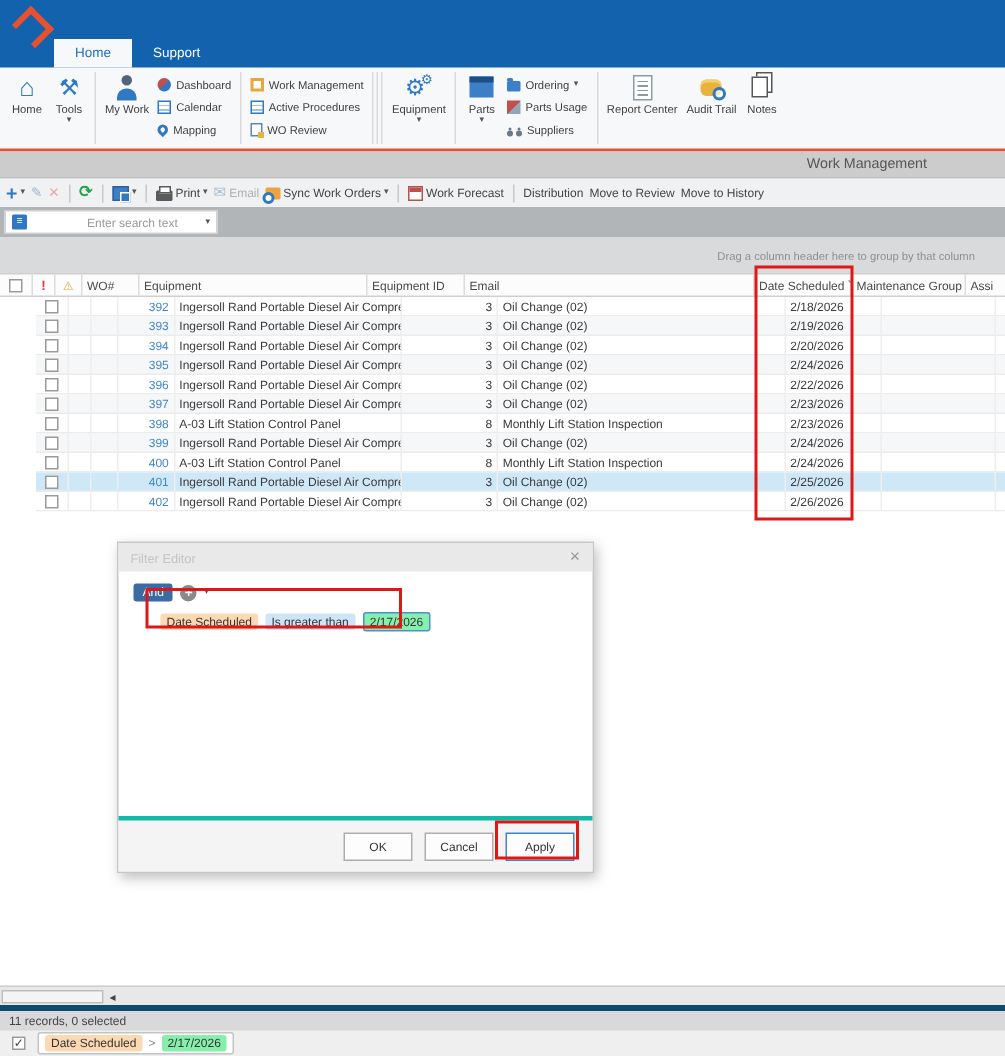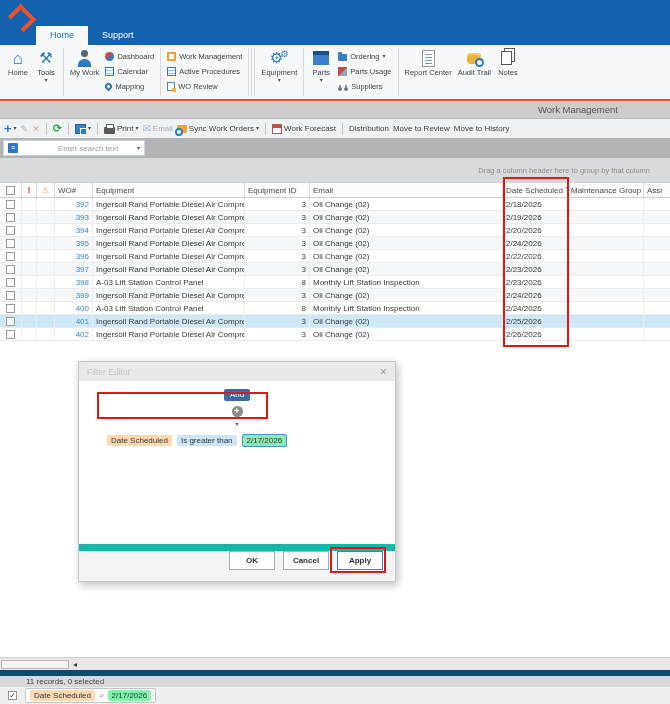--- a/index.html
+++ b/index.html
@@ -111,21 +111,21 @@
 
   
   .group-band { height:24px; background:#d9dadb; flex:none; display:flex; align-items:center;
     justify-content:flex-end; padding-right:20px; color:#8f8f8f; font-size:7.5px; }
 
   
   .grid { flex:1; display:flex; flex-direction:column; background:#fff; overflow:hidden; }
   .grid-header { height:16px; display:flex; background:#fcfcfc; border-top:1px solid #cfcfcf;
     border-bottom:1px solid #cfcfcf; color:#4a4a4a; flex:none; }
   .grid-header .cell { border-right:1px solid #dcdcdc; display:flex; align-items:center; }
-  .grid-row { height:13px; display:flex; flex:none; border-bottom:1px solid #ececec; color:#3a3a3a; }
+  .grid-row { height:13px; display:flex; flex:none; border-bottom:1px solid #ececec; color:#3a3a3a;margin-left:24px; }
   .grid-row:nth-child(even) { background:#f6f7f8; }
   .grid-row.selected { background:#cfe8f7; }
   .grid-row .cell { border-right:1px solid #eeeeee; display:flex; align-items:center; }
   .cell { padding:0 3px; overflow:hidden; white-space:nowrap; font-size:8px; }
   .col-sel { width:22px; justify-content:center; }
   .col-excl { width:15px; justify-content:center; }
   .col-warn { width:18px; justify-content:center; }
   .col-wo { width:38px; justify-content:flex-end; }
   .col-eq { width:152px; }
   .col-eqid { width:65px; justify-content:flex-end; }
@@ -141,49 +141,49 @@
         display:flex; align-items:center; justify-content:center; font-size:8px; color:#444; }
   .funnel { width:7px; height:7px; background:#5b87b0; margin-left:2px; flex:none;
     clip-path:polygon(0 0,100% 0,62% 45%,62% 100%,38% 100%,38% 45%); }
   .grid-fill { flex:1; background:#fff; }
 
   
   .hscroll { height:13px; background:#e8e8e8; border-top:1px solid #cfcfcf; flex:none;
     display:flex; align-items:center; }
   .hthumb { width:68px; height:9px; margin-left:1px; background:#f4f4f4; border:1px solid #bdbdbd; }
   .harrow { font-size:8px; color:#444; margin-left:4px; line-height:9px; }
-  .statusbar { height:16px; background:#d9d9d9; border-top:6px solid #0c4a6e; flex:none;
-    display:flex; align-items:center; padding-left:26px; color:#444; }
+  .statusbar { height:16px; background:#d9d9d9; border-top:4px solid #0c4a6e; flex:none;
+    display:flex; align-items:center; padding-left:6px; color:#444; }
   .filterbar { height:18px; background:#efefef; border-top:1px solid #d8d8d8; flex:none;
     display:flex; align-items:center; gap:8px; padding-left:8px; }
   .chip-group { display:flex; align-items:center; gap:4px; border:1px solid #c4c4c4;
     background:#fff; padding:1px 4px; border-radius:2px; }
 
   .chip { padding:1px 4px; border-radius:2px; font-size:8px; color:#333; }
   .chip-field { background:#fcd9b2; }
   .chip-op { background:#cde5f7; }
   .chip-val { background:#86efac; }
   .chip-val.focused { border:1px solid #4a90d9; }
   .gt { color:#888; font-size:8px; }
 
   
   .dialog { position:absolute; left:78px; top:361px; width:318px; height:221px; background:#fff;
     border:1px solid #c6c6c6; box-shadow:2px 3px 8px rgba(0,0,0,.25); z-index:10;
     display:flex; flex-direction:column; }
   .dlg-title { height:19px; background:#e9e9e9; display:flex; align-items:center;
     padding:0 8px; color:#c4c4c4; font-size:8.5px; flex:none; }
   .dlg-close { margin-left:auto; color:#999; font-size:9px; cursor:default; }
   .dlg-body { flex:1; padding:8px 10px; position:relative; }
-  .and-row { display:flex; align-items:center; gap:5px;flex-direction:column; }
+  .and-row { display:flex; align-items:center; gap:5px; }
   .and-btn { background:#3a6ba5; color:#fff; padding:1px 6px 2px; border-radius:2px; font-size:8px; }
   .plus-circle { width:11px; height:11px; border-radius:50%; background:#8a8a8a; color:#fff;
     font-size:9px; line-height:10px; text-align:center; font-weight:bold; }
   .cond-row { display:flex; align-items:center; gap:5px; margin:7px 0 0 18px; }
-  .dlg-footer { height:37px; background:#f4f4f4; border-top:7px solid #14b8a6; flex:none;
-    display:flex; align-items:flex-start; justify-content:flex-end; gap:8px; padding-right:12px;font-weight:bold; }
+  .dlg-footer { height:37px; background:#f4f4f4; border-top:3px solid #14b8a6; flex:none;
+    display:flex; align-items:center; justify-content:flex-end; gap:8px; padding-right:12px; }
   .btn { width:46px; height:19px; background:#fdfdfd; border:1px solid #adadad; font-size:8px;
     color:#333; display:flex; align-items:center; justify-content:center; cursor:default; }
   .btn.primary { border-color:#3f83c4; }
 
   
   .ann { position:absolute; border:2px solid #e01717; z-index:30; pointer-events:none; }
   .ann-col { left:503px; top:177px; width:66px; height:170px; }
   .ann-cond { left:97px; top:392px; width:171px; height:27px; }
   .ann-apply { left:330px; top:547px; width:56px; height:26px; }
 </style>

